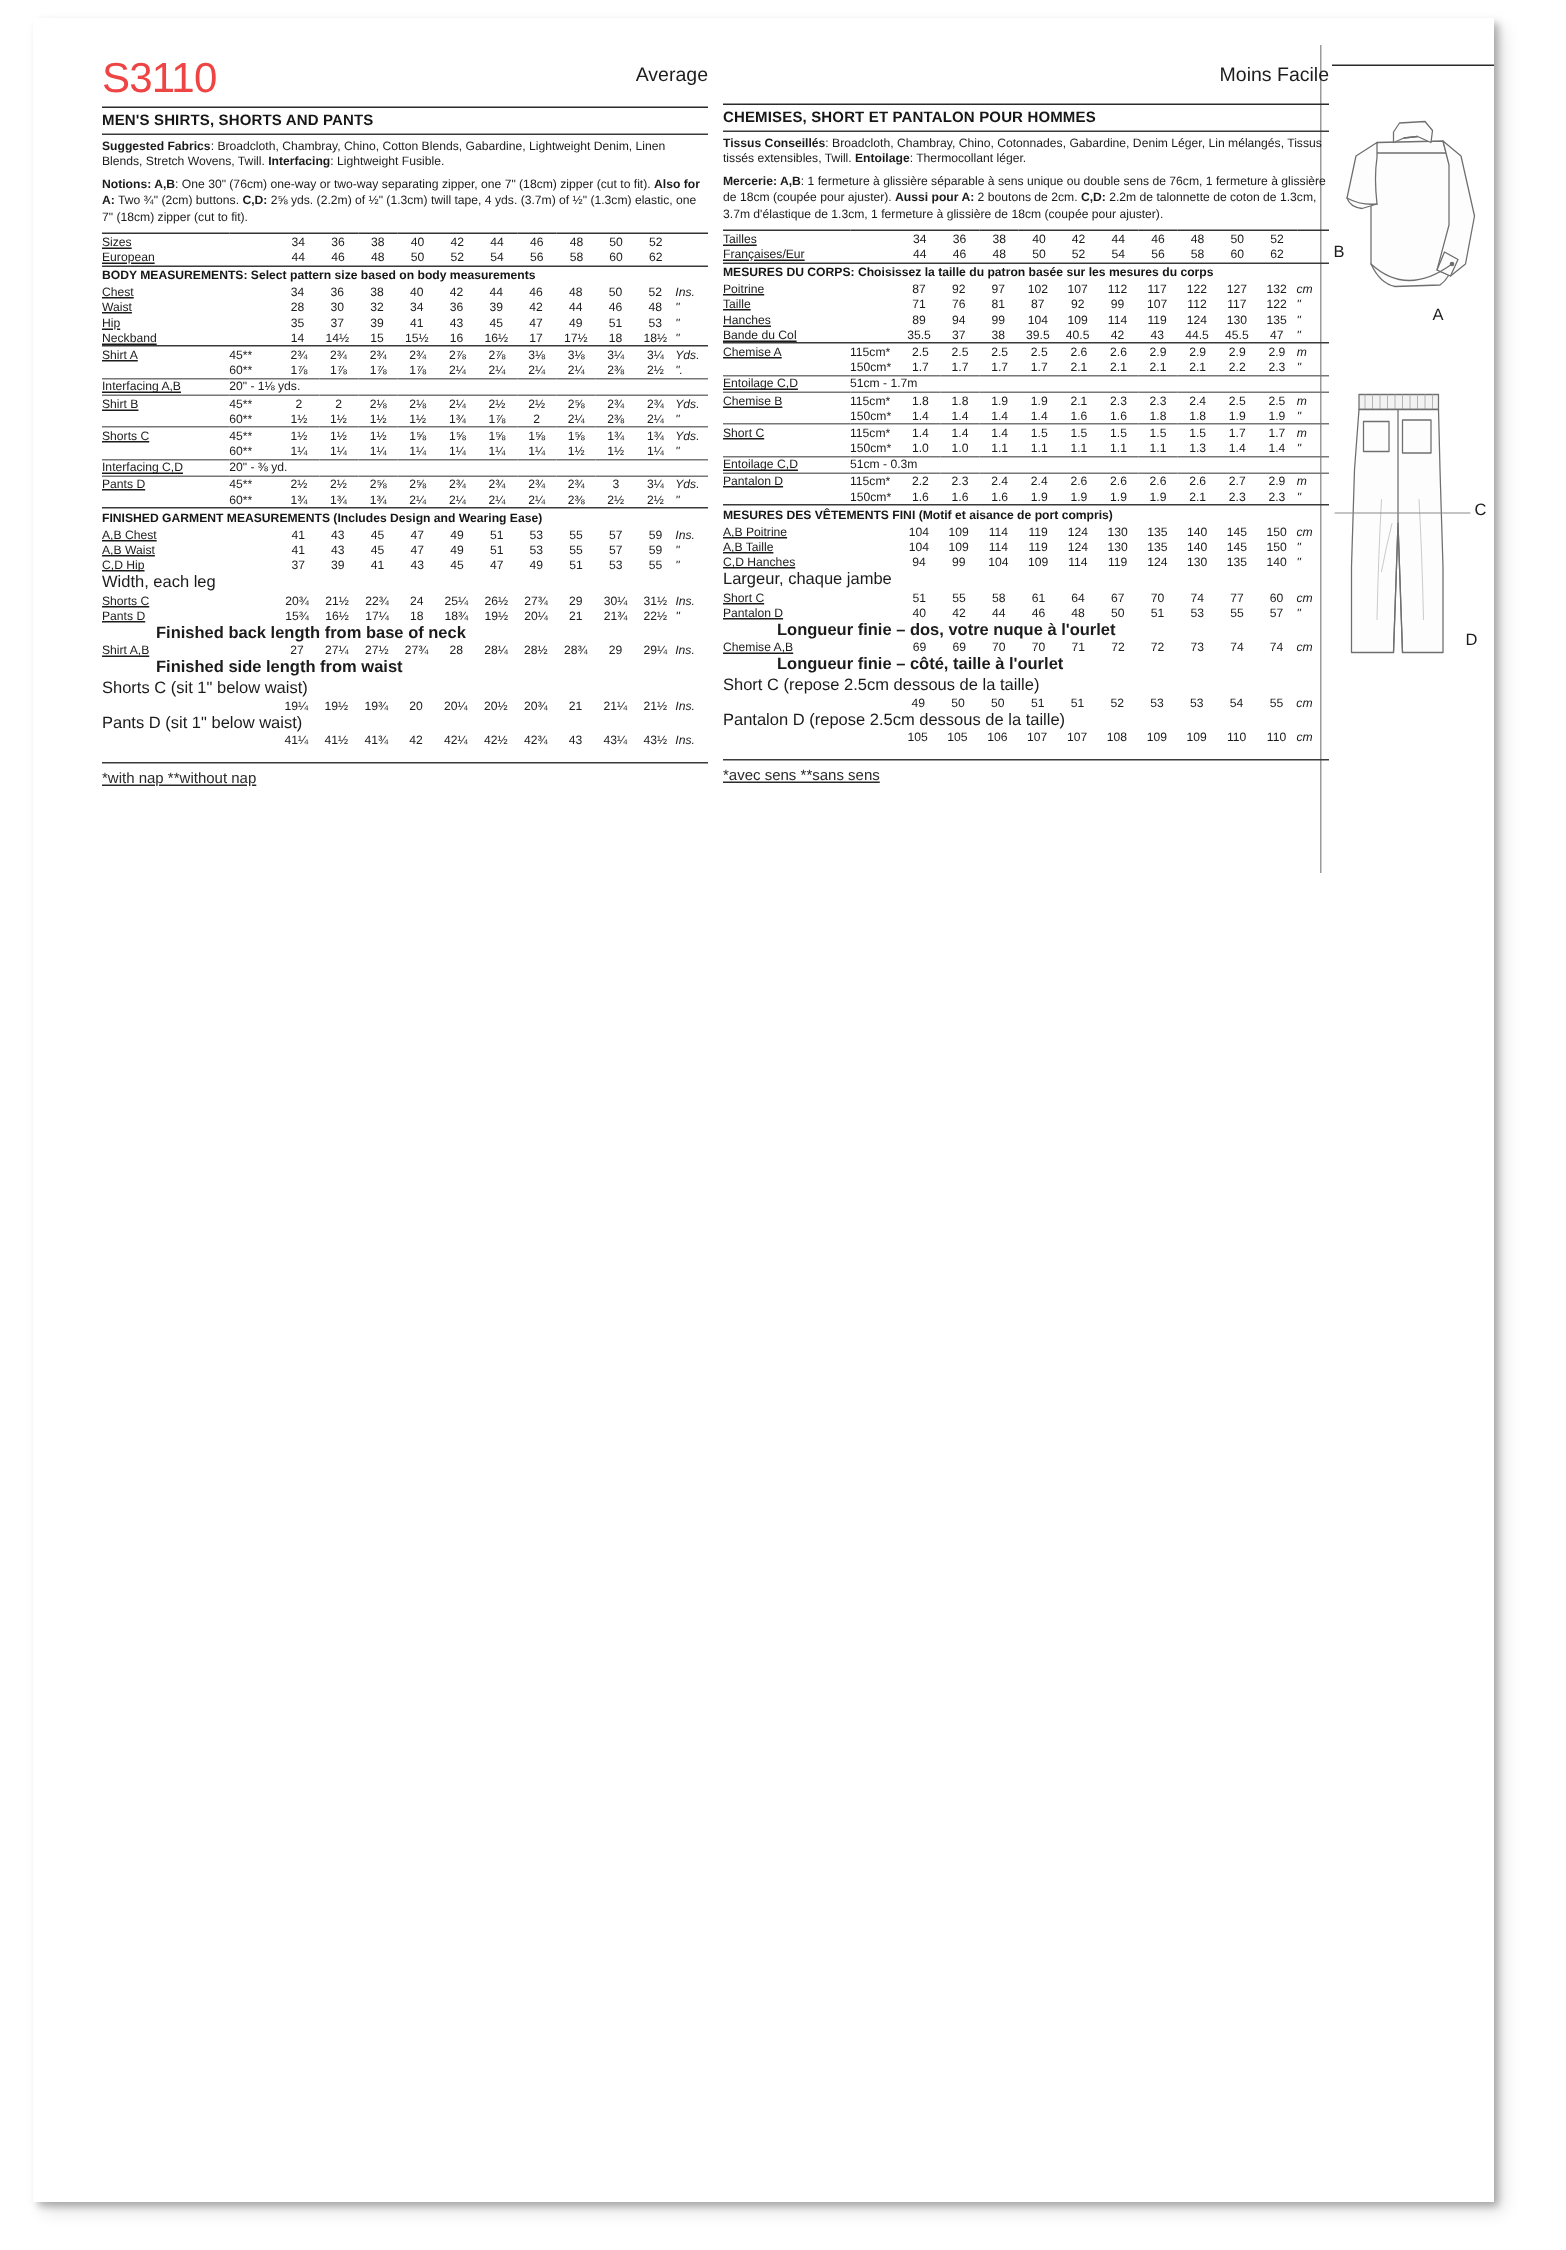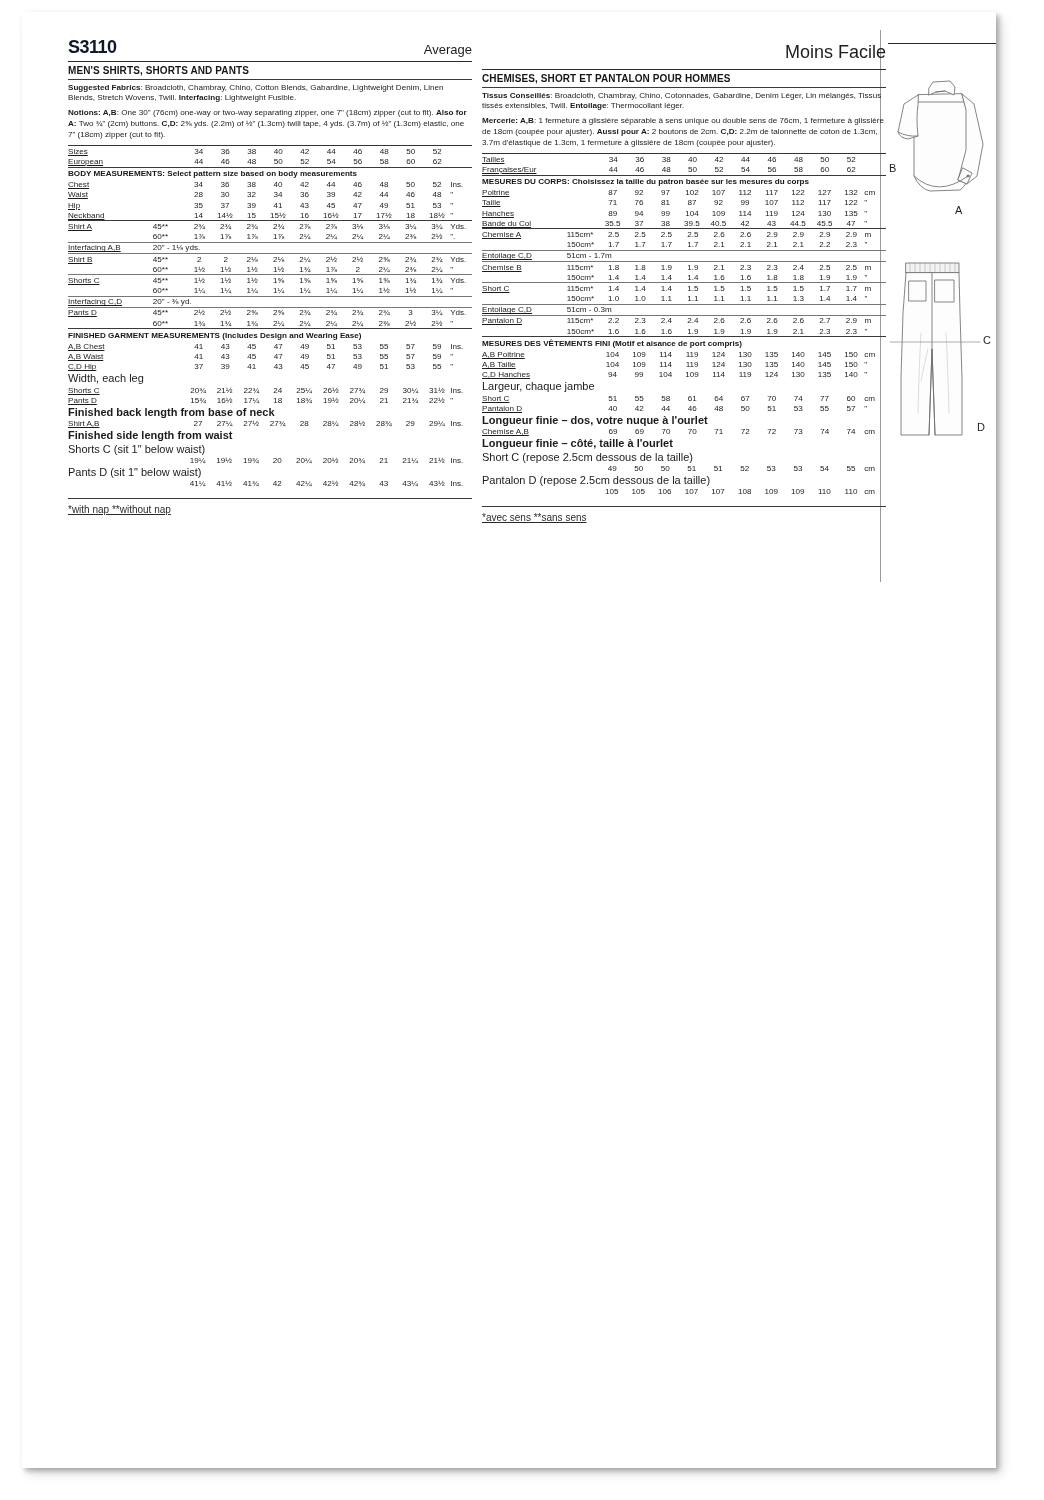--- a/index.html
+++ b/index.html
@@ -23,57 +23,57 @@
     background: #ffffff;
     overflow: hidden;
   }
   .col { position: absolute; top: 0; }
   #col-en { left: 46px;  width: 404px; }
   #col-fr { left: 460px; width: 404px; }
   #col-art{ left: 866px; width: 108px; }
 
   
   .pattern-no {
-    font-size: 18px; font-weight: bold; letter-spacing: -0.5px;
-    color: #0f172a; line-height: 1; padding-top: 26px;
+    font-size: 28px; font-weight: normal; letter-spacing: -0.5px;
+    color: #ef4444; line-height: 1; padding-top: 26px;
   }
   .difficulty {
     position: absolute; right: 0; top: 30px;
     font-size: 13px; color: #1d1d1d;
   }
   .fr-difficulty {
     position: absolute; right: 0; top: 30px;
-    font-size: 18px; color: #1d1d1d;
+    font-size: 13px; color: #1d1d1d;
   }
   .hdr-rule { border-top: 1.4px solid #2a2a2a; margin-top: 5px; }
   .garment-title {
     font-size: 10px; font-weight: bold; color: #161616;
     letter-spacing: 0.1px; padding: 2.5px 0 3px;
   }
   .para {
     font-size: 8.1px; color: #1b1b1b; line-height: 1.33;
     padding: 3px 0 0; text-align: left;
   }
   .para b { font-weight: bold; }
   .para.tight { padding-top: 4px; }
   .rule-med  { border-top: 1.1px solid #3a3a3a; }
 
   
   table.grid { width: 100%; border-collapse: collapse; font-size: 8.1px; color: #1b1b1b; }
   table.grid td { padding: 0.6px 0; vertical-align: bottom; white-space: nowrap; }
   td.lbl   { text-align: left; width: 86px; text-decoration: underline; }
   td.sub   { text-align: left; width: 34px; }
   td.num   { text-align: center; width: 27px; }
-  td.unit  { text-align: left; width: 22px; padding-left: 3px; }
+  td.unit  { text-align: left; width: 22px; padding-left: 3px; font-style: italic; }
   td.wide  { text-align: left; }
   .rowline td { border-top: 0.9px solid #777; }
   .rowline-dark td { border-top: 1.1px solid #333; }
   .sect-head { font-size: 8.1px; font-weight: bold; color: #161616; padding: 1.5px 0 1.5px; }
   .subhead { font-size: 11px; color: #1b1b1b; padding: 0.6px 0; }
-  .b { font-weight: bold; }
+  .b { font-weight: bold; margin-left: 36px; }
 
   .block-gap { height: 5px; }
   .footnote { font-size: 10px; color: #2a2a2a; padding-top: 5px; text-decoration: underline; }
   .foot-rule { border-top: 1.1px solid #3a3a3a; margin-top: 9px; }
   .art-rule { border-top: 1.4px solid #2a2a2a; margin-top: 31px; }
   .fig { position: relative; width: 108px; }
   .fig svg { display: block; }
   .fig-label {
     position: absolute; font-size: 11px; color: #1d1d1d;
     font-family: "Liberation Sans", sans-serif;

